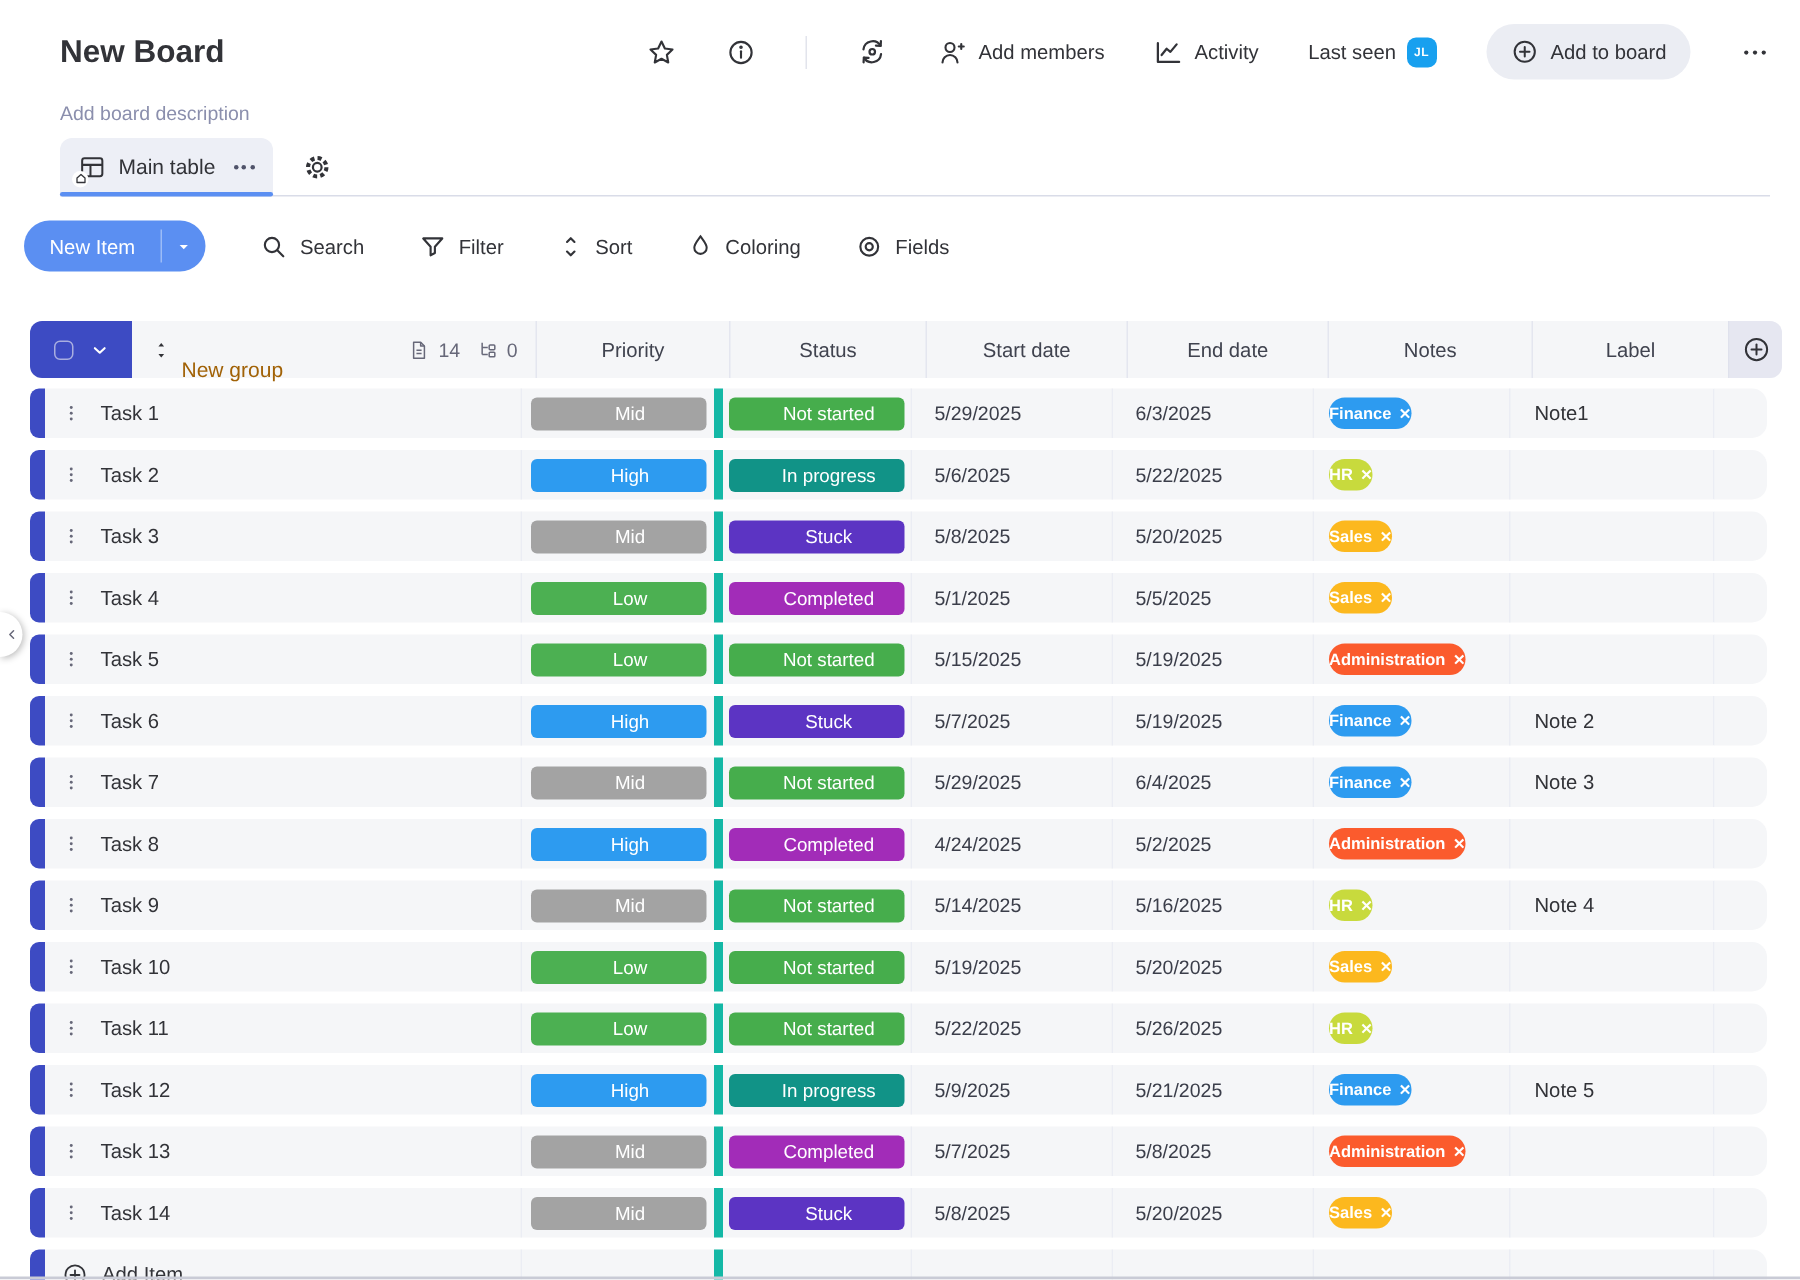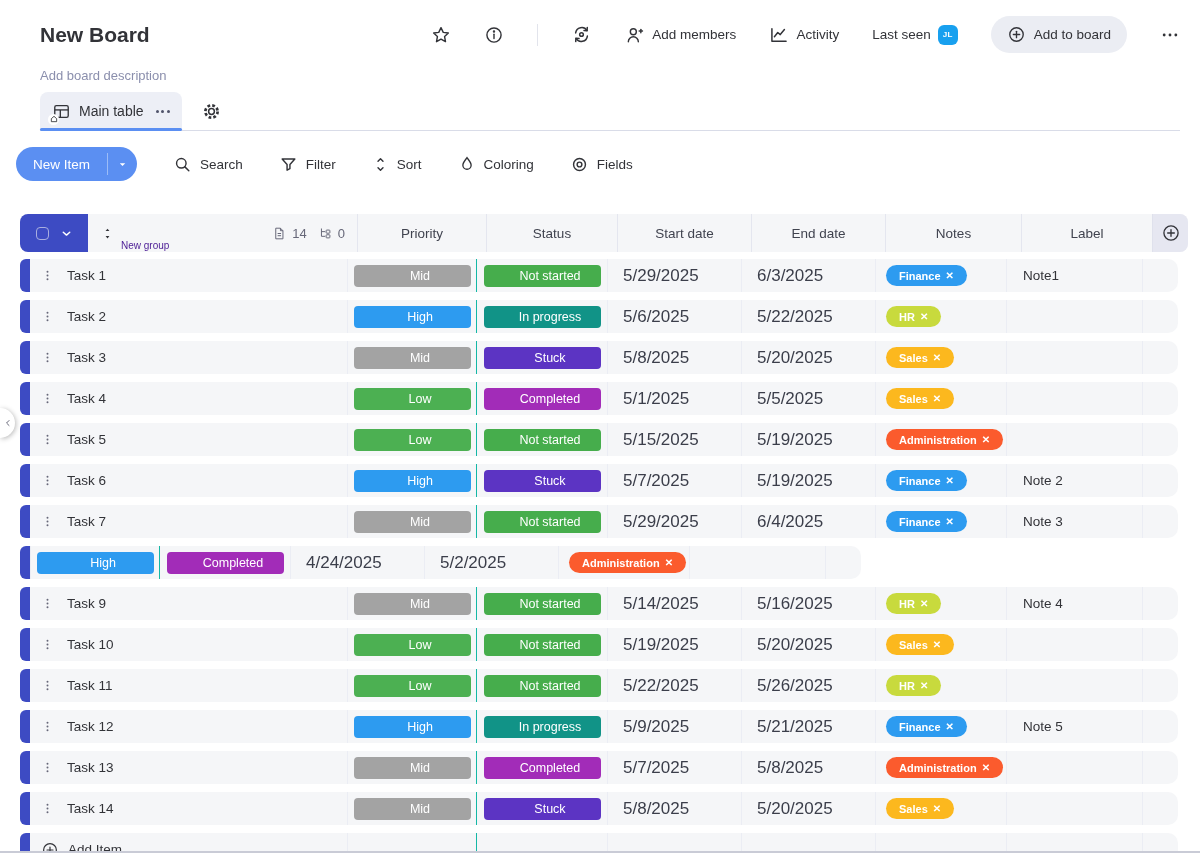--- a/index.html
+++ b/index.html
@@ -39,39 +39,39 @@
   .new-item-split { width:1px; background:rgba(255,255,255,.4); margin:6px 0; }
   .new-item-caret { width:29px; display:flex; align-items:center; justify-content:center; border:none; background:transparent; cursor:pointer; }
   .tool-item { display:flex; align-items:center; gap:8px; background:none; border:none; font-size:13.5px; color:#323338; cursor:pointer; font-family:inherit; }
 
   
   .table-area { margin-top:32px; padding-left:20px; position:relative; }
   .thead { width:1168px; height:38px; display:flex; background:#f5f6f8; border-radius:8px; margin-bottom:7px; }
   .group-pill { width:68px; background:#3d4bc3; border-radius:8px 0 0 8px; display:flex; align-items:center; justify-content:center; gap:11px; cursor:pointer; }
   .group-checkbox { width:13px; height:13px; border:1.5px solid #a9aee0; border-radius:4px; }
   .group-meta { width:269px; display:flex; align-items:center; padding:0 12px 0 13px; gap:7px; }
-  .group-name { font-size:10px; font-weight:500; color:#4c1d95;margin-top:25px; }
+  .group-name { font-size:14px; font-weight:500; color:#a16207;margin-top:25px; }
   .group-counts { margin-left:auto; display:flex; align-items:center; gap:5px; color:#676879; font-size:13px; }
   .hcell { display:flex; align-items:center; justify-content:center; font-size:13.5px; color:#40434f; border-left:1px solid #e4e6ef; }
   .hc-priority{width:129px} .hc-status{width:131px} .hc-start{width:134px} .hc-end{width:134px} .hc-label{width:131px} .hc-notes{width:136px}
   .hc-plus { width:36px; background:#e6e7f1; border-radius:0 8px 8px 0; border-left:1px solid #dfe1ec; display:flex; align-items:center; justify-content:center; cursor:pointer; }
 
   .row { width:1168px; height:33px; display:flex; margin-bottom:8px; }
   .row-bar { width:10px; background:#3d4bc3; border-radius:6px 0 0 6px; }
   .cell { background:#f5f6f8; display:flex; align-items:center; }
   .c-name { width:317px; gap:13px; padding-left:11px; font-size:13.5px; cursor:pointer; }
   .c-priority { width:129px; justify-content:center; border-left:1px solid #ebedf4; cursor:pointer; }
-  .c-status { width:131px; justify-content:center; border-left:1px solid #14b8a6; cursor:pointer; }
-  .c-start, .c-end { width:134px; padding-left:15px; font-size:17px; color:#3b3e4a; border-left:1px solid #ebedf4; cursor:pointer; }
+  .c-status { width:131px; justify-content:center; border-left:6px solid #14b8a6; cursor:pointer; }
+  .c-start, .c-end { width:134px; padding-left:15px; font-size:13px; color:#3b3e4a; border-left:1px solid #ebedf4; cursor:pointer; }
   .c-label { width:131px; padding-left:10px; border-left:1px solid #ebedf4; cursor:pointer; }
   .c-notes { width:136px; padding-left:16px; font-size:13.5px; border-left:1px solid #ebedf4; cursor:pointer; }
   .c-last { width:36px; border-left:1px solid #ebedf4; border-radius:0 10px 10px 0; }
 
   .pill { width:117px; height:22px; border-radius:4px; color:#fff; font-size:12.5px; font-weight:500; display:flex; align-items:center; justify-content:center;padding-left:16px; }
-  .label-pill { height:21px; padding:0 13px; border-radius:11px; color:#fff; font-size:11px; font-weight:700; display:inline-flex; align-items:center; gap:5px; white-space:nowrap; }
+  .label-pill { height:21px; padding:0 0; border-radius:11px; color:#fff; font-size:11px; font-weight:700; display:inline-flex; align-items:center; gap:5px; white-space:nowrap; }
   .label-pill .x { font-size:10px; font-weight:700; cursor:pointer; }
   .drag-dots { flex:0 0 auto; cursor:grab; }
 
   .add-item-row .c-name { gap:9px; font-size:13.5px; color:#323338; }
 
   
   .collapse-tab { position:absolute; left:0; top:408px; width:15px; height:30px; background:#fff; border-radius:0 15px 15px 0; box-shadow:1px 1px 5px rgba(0,0,0,.28); display:flex; align-items:center; justify-content:center; cursor:pointer; z-index:5; }
 
   .bottom-edge { position:absolute; left:0; right:0; bottom:0; height:2px; background:#c9cbd6; }
 </style>
@@ -512,20 +512,30 @@
         <span class="t-label">Finance</span>
         <span class="x">✕</span>
       </span>
     </div>
     <div class="cell c-notes t-note">Note 3</div>
     <div class="cell c-last"></div>
   </div>
 
   <div class="row">
     <div class="row-bar"></div>
+    <div class="cell c-name">
+      <span class="drag-dots">
+        <svg width="13" height="17" viewBox="0 0 24 24" fill="#676879">
+              <circle cx="12" cy="5" r="1.8"></circle>
+              <circle cx="12" cy="12" r="1.8"></circle>
+              <circle cx="12" cy="19" r="1.8"></circle>
+            </svg>
+      </span>
+      <span class="t-name">Task 8</span>
+    </div>
     <div class="cell c-priority">
       <span class="pill t-priority" style="background: rgb(45, 155, 240);">High</span>
     </div>
     <div class="cell c-status">
       <span class="pill t-status" style="background: rgb(162, 44, 184);">Completed</span>
     </div>
     <div class="cell c-start t-start">4/24/2025</div>
     <div class="cell c-end t-end">5/2/2025</div>
     <div class="cell c-label">
       <span class="label-pill" style="background: rgb(251, 91, 45);">

